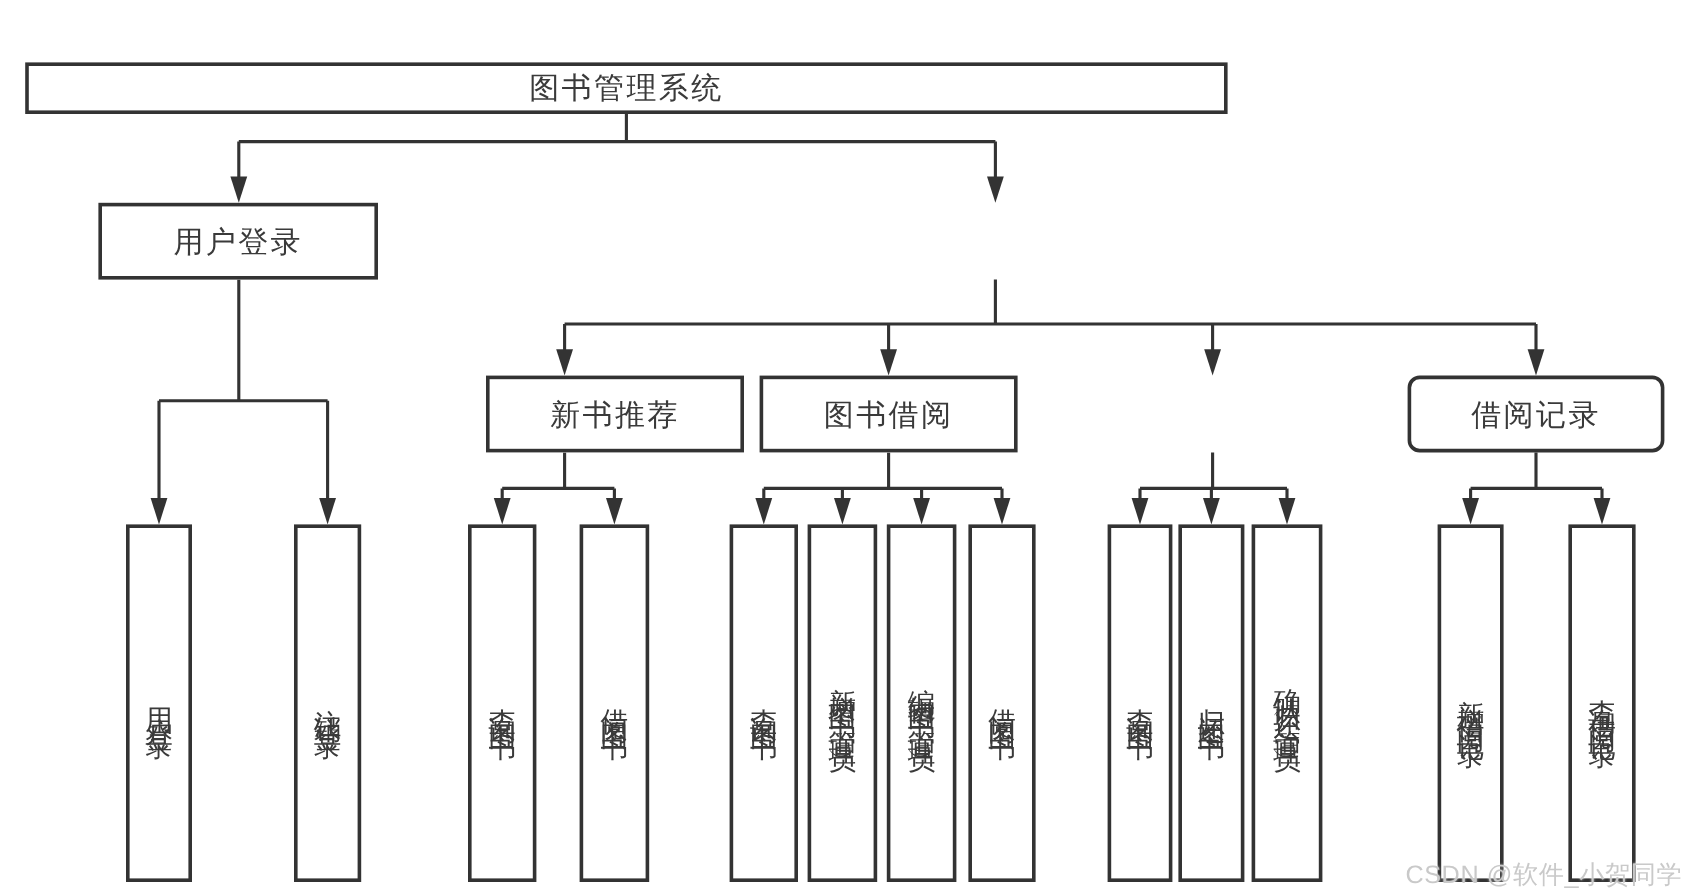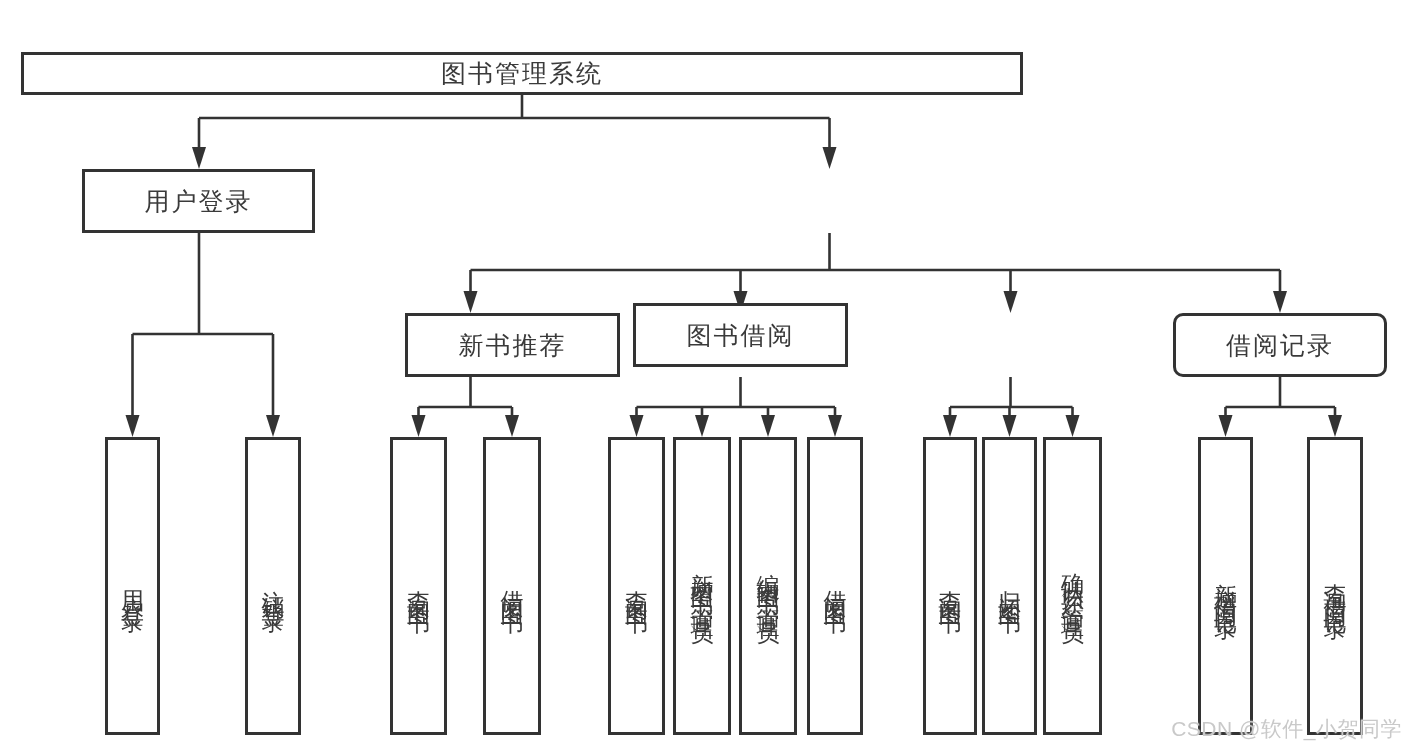--- a/index.html
+++ b/index.html
@@ -36,21 +36,21 @@
     letter-spacing: 7px;
     line-height: 1;
   }
   
   .n-root  { left: 21px;  top: 28px;  width: 1002px; height: 43px; margin-top: 24px; }
   
   .n-l2a   { left: 82px;  top: 169px; width: 233px; height: 64px; }
   .n-l2b   { left: 712px; top: 169px; width: 235px; height: 64px; }
   
   .n-l3a   { left: 363px;  top: 313px; width: 215px; height: 64px; margin-left: 42px; }
-  .n-l3b   { left: 633px;  top: 303px; width: 215px; height: 64px; }
+  .n-l3b   { left: 633px;  top: 313px; width: 215px; height: 64px; }
   .n-l3c   { left: 903px;  top: 313px; width: 215px; height: 64px; }
   .n-l3d   { left: 1173px; top: 313px; width: 214px; height: 64px; border-radius: 10px; }
   
   .leaf { top: 437px; height: 298px; }
   .n-f1  { left: 105px;  width: 55px; }
   .n-f2  { left: 245px;  width: 56px; }
   .n-f3  { left: 390px;  width: 57px; }
   .n-f4  { left: 483px;  width: 58px; }
   .n-f5  { left: 608px;  width: 57px; }
   .n-f6  { left: 673px;  width: 58px; }

